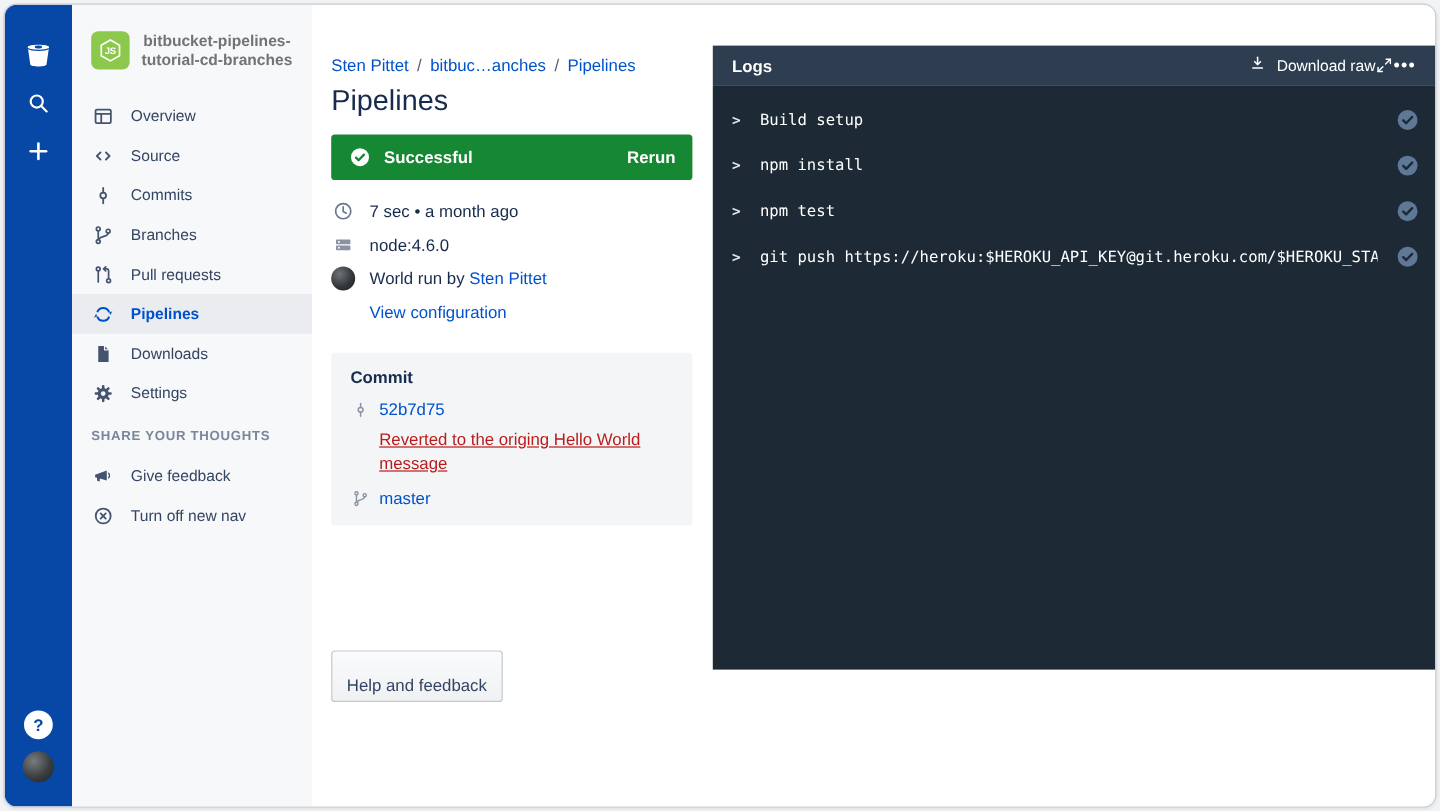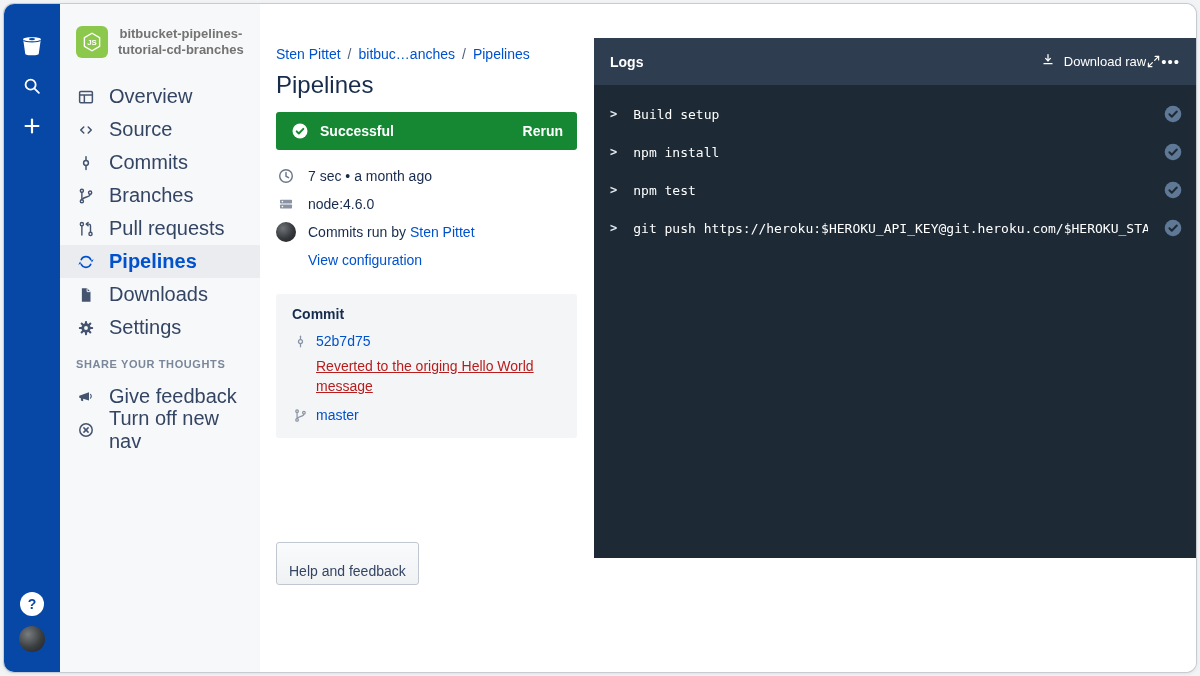--- a/index.html
+++ b/index.html
@@ -20,21 +20,21 @@
                background:radial-gradient(circle at 35% 32%, #7a7d80 0%, #3b3e41 55%, #1d1f21 100%); }
 
   
   .app-sidebar { width:200px; flex:none; background:#F7F8FA; padding-top:22px; display:flex; flex-direction:column; }
   .repo-header { display:flex; align-items:center; gap:10px; padding:0 12px 0 16px;text-align:center; }
   .repo-avatar { width:32px; height:32px; flex:none; border-radius:6px; background:#8CC84B;
                  display:flex; align-items:center; justify-content:center; }
   .repo-name { font-size:13px; line-height:16px; font-weight:bold; color:#737373; }
   .nav-list { margin-top:22px; }
   .nav-item { height:33px; display:flex; align-items:center; gap:13px; padding:0 16px;
-              font-size:20px; color:#344563; cursor:pointer; }
+              font-size:13px; color:#344563; cursor:pointer; }
   .nav-item .ni-icon { width:20px; height:20px; flex:none; display:flex; align-items:center; justify-content:center; }
   .nav-item.selected { background:#EBECF0; color:#0052CC; font-weight:bold; }
   .section-label { margin:14px 16px 8px; font-size:11px; font-weight:bold; letter-spacing:.6px; color:#7A869A; }
 
   
   .main { flex:1; position:relative; background:#fff; padding:40px 0 0 16px; }
   .content-col { width:301px; }
   .breadcrumb { display:flex; align-items:center; gap:7px; font-size:14px; line-height:20px; }
   .breadcrumb a { color:#0052CC; text-decoration:none; cursor:pointer; }
   .breadcrumb .sep { color:#505F79; }
@@ -56,21 +56,21 @@
   .cc-row { display:flex; align-items:center; gap:8px; min-height:22px; font-size:14px; color:#172B4D; }
   .cc-row .cc-icon { width:16px; display:flex; justify-content:center; flex:none; }
   .cc-row a { color:#0052CC; text-decoration:none; cursor:pointer; }
   .cc-message { margin:4px 0 8px 24px; font-size:14px; line-height:20px; color:#b91c1c;text-decoration:underline; }
 
   .help-btn { margin-top:104px; display:inline-block; padding:20px 12px 5px; font-size:14px; color:#344563;
               background:linear-gradient(#FAFBFC,#F0F1F3); border:1px solid #C1C7D0; border-radius:3px; cursor:pointer; }
 
   
   .logs-panel { position:absolute; top:34px; left:334px; right:0; bottom:114px; display:flex; flex-direction:column; }
-  .logs-header { height:47px; flex:none; background:#2E3D50; display:flex; align-items:center; padding:0 16px; color:#fff; }
+  .logs-header { height:33px; flex:none; background:#2E3D50; display:flex; align-items:center; padding:0 16px; color:#fff; }
   .logs-title { font-size:14px; font-weight:bold; }
   .logs-actions { margin-left:auto; display:flex; align-items:center; gap:0; }
   .dl-group { display:flex; align-items:center; gap:8px; cursor:pointer; font-size:13px; }
   .logs-actions .icon-btn { display:flex; align-items:center; cursor:pointer; }
   .more-dots { font-size:15px; letter-spacing:1px; line-height:1; cursor:pointer; }
   .logs-body { flex:1; background:#1D2A36; padding:10px 14px 0 16px; overflow:hidden;
                font-family:"DejaVu Sans Mono", monospace; font-size:13px; color:#fff; }
   .log-row { height:38px; display:flex; align-items:center; gap:16px; cursor:pointer; }
   .log-chevron { flex:none; font-size:12px; font-weight:bold; color:#E4EAF1; }
   .log-text { flex:1; white-space:nowrap; overflow:hidden; }
@@ -281,21 +281,21 @@
                 <circle cx="7.2" cy="15.4" r="1.1" fill="#fff"></circle>
             </svg>
           </span>
           <span>node:4.6.0</span>
         </div>
         <div class="meta-row">
           <span class="m-icon">
               <span class="avatar-sm"></span>
             </span>
           <span>
-            <span>Commits run by</span>
+            <span>World run by</span>
             <a>Sten Pittet</a>
           </span>
         </div>
         <div class="meta-row config-row">
           <a>View configuration</a>
         </div>
       </div>
 
       <div class="commit-card">
         <h3>Commit</h3>

